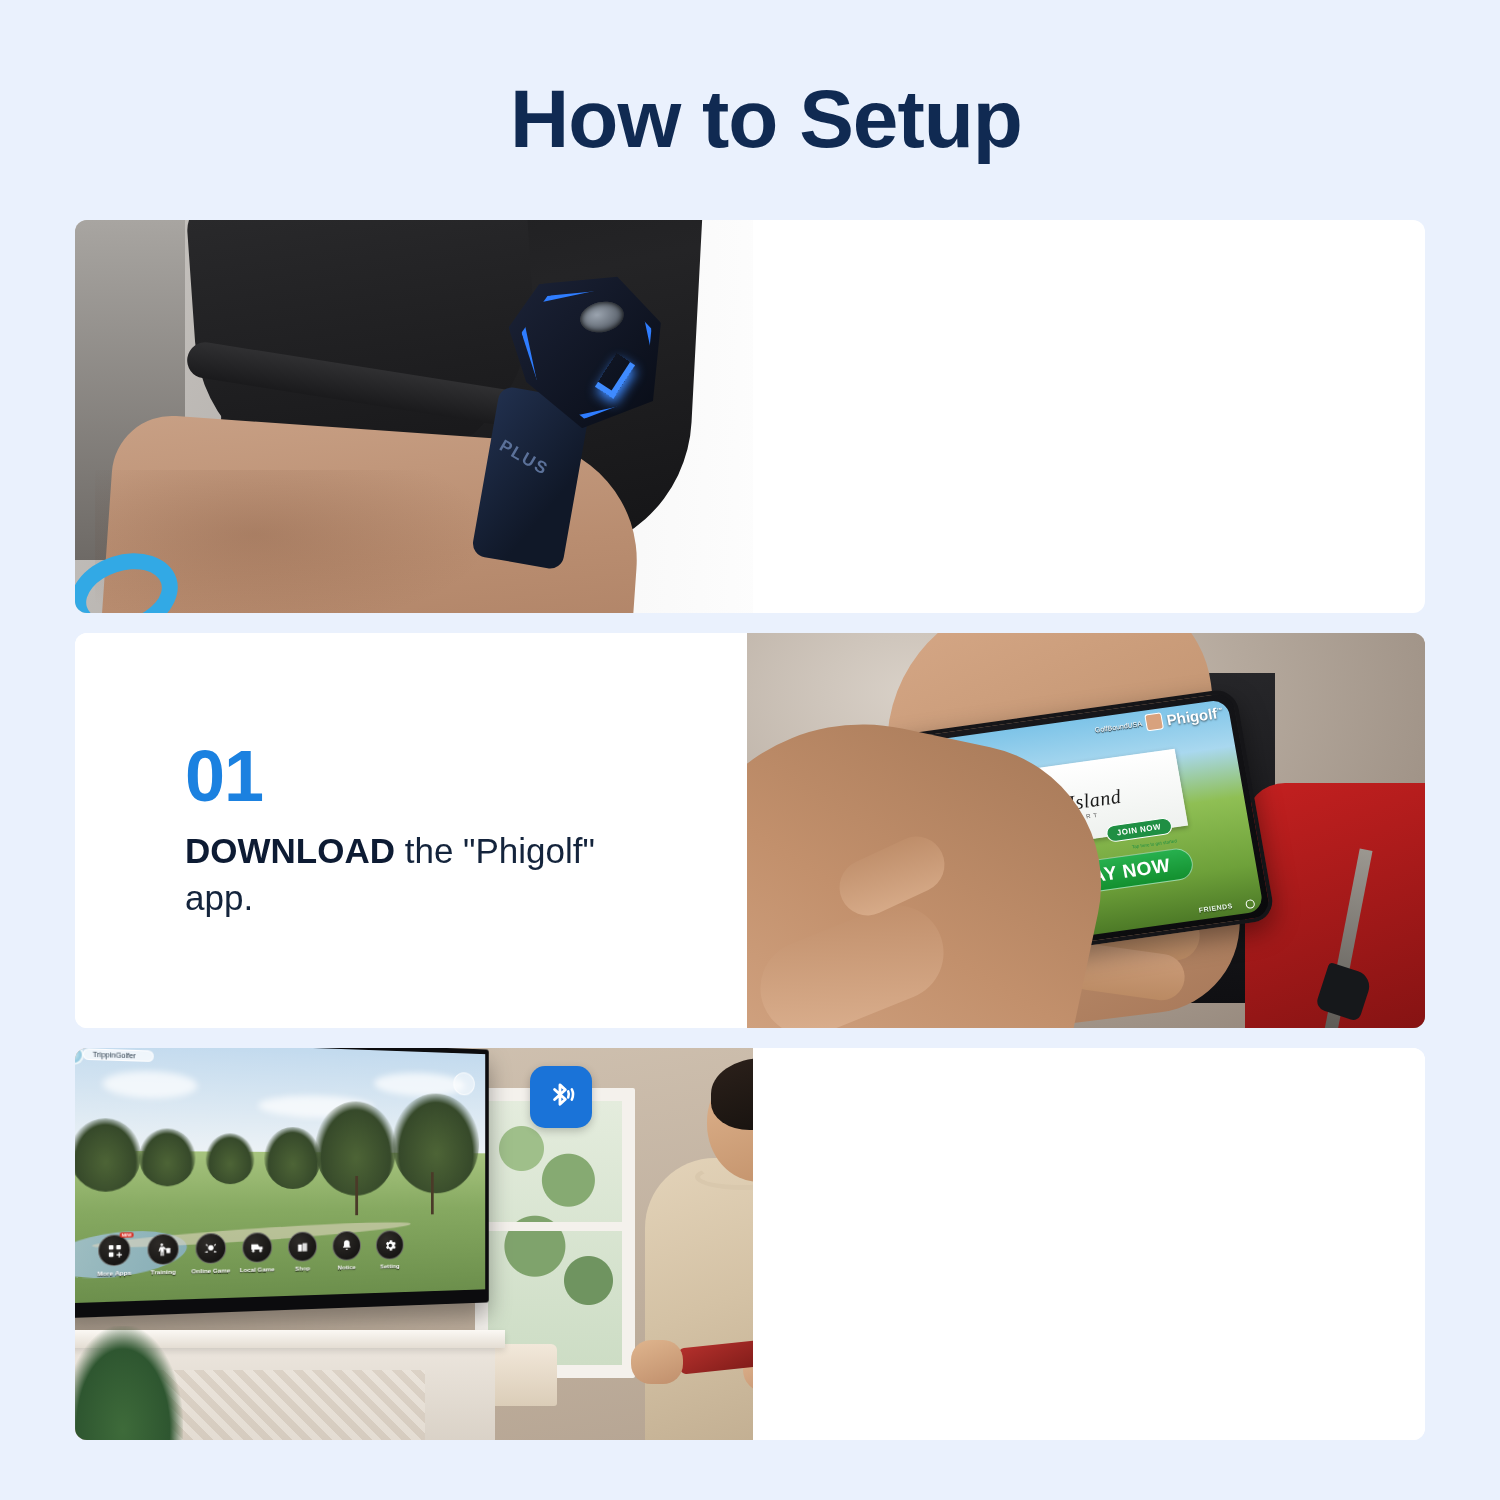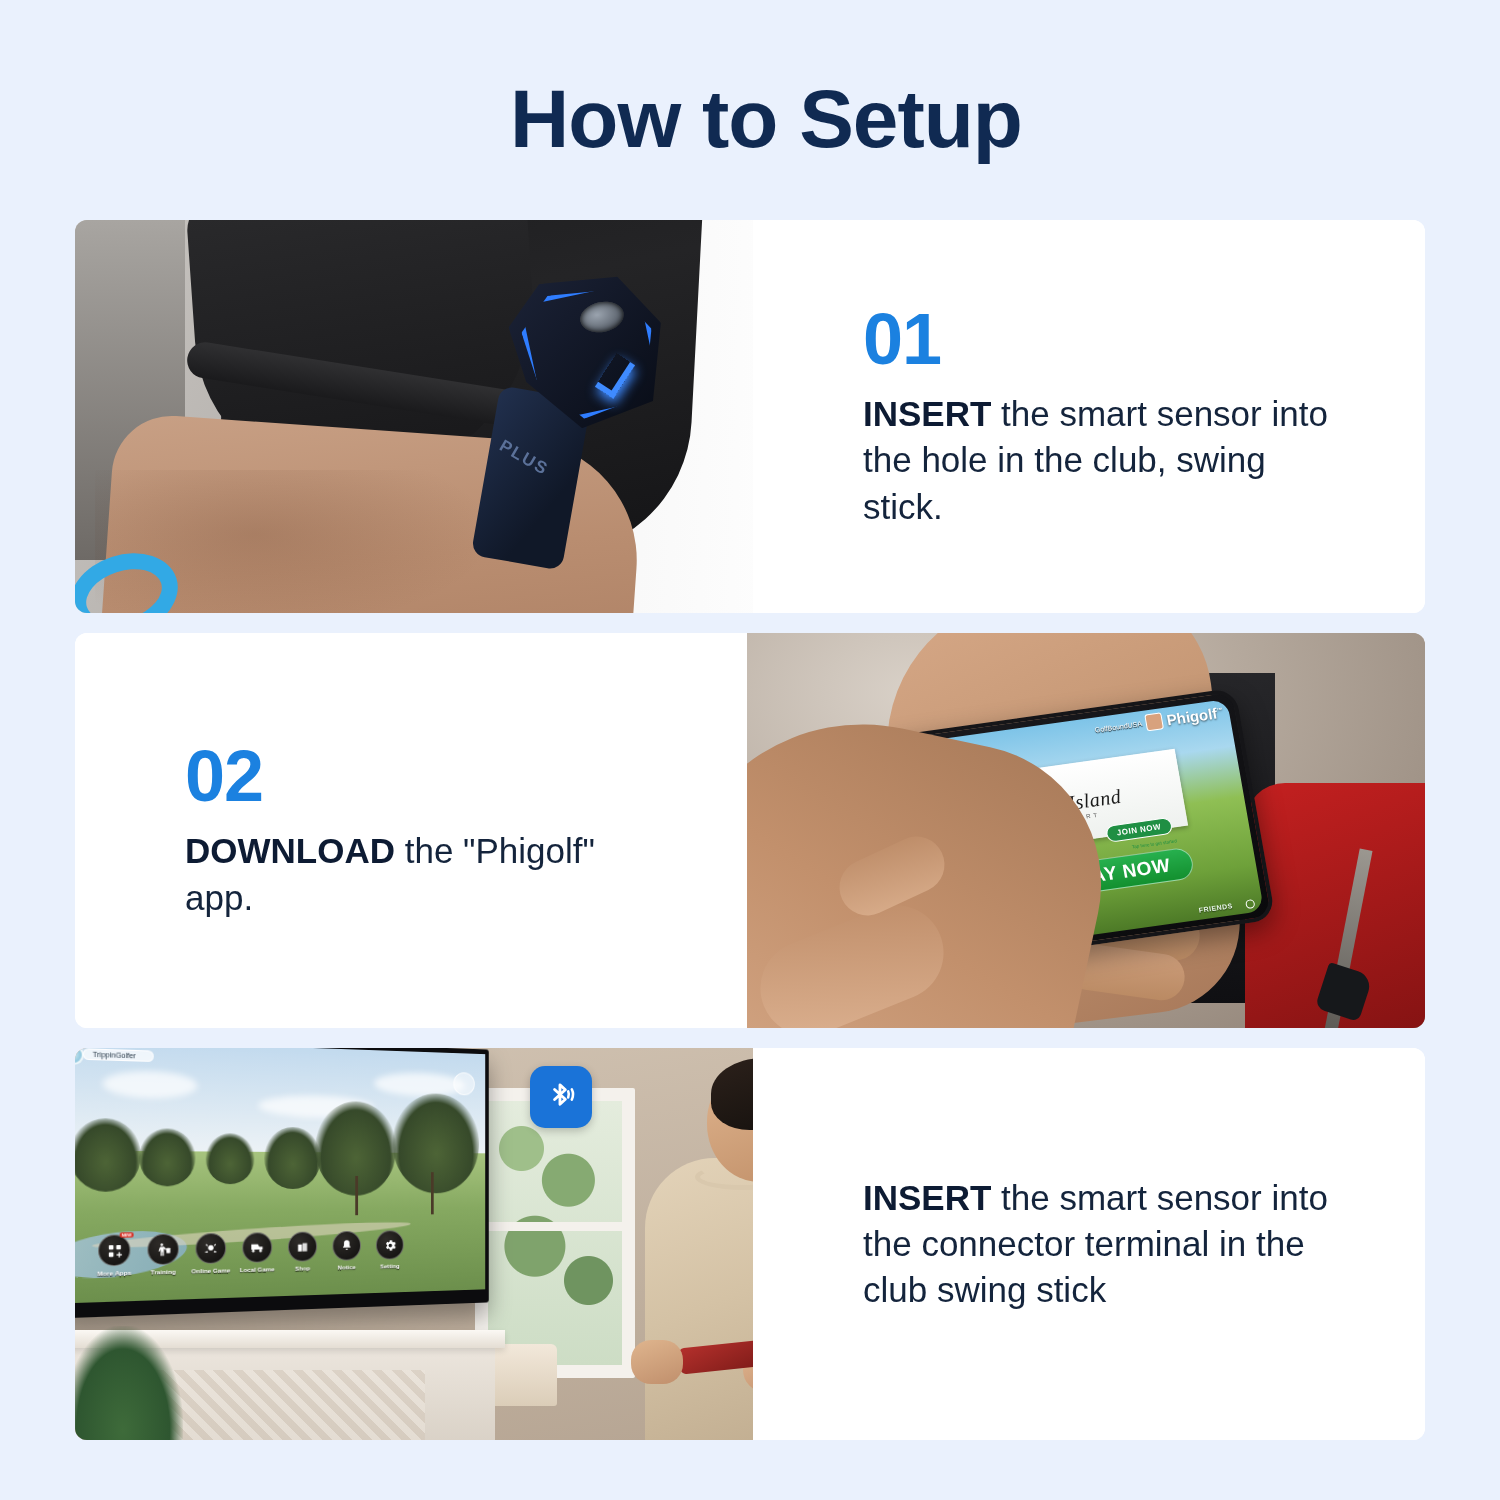--- a/index.html
+++ b/index.html
@@ -525,24 +525,20 @@
       <div class="grip">
         <div class="plus">PLUS</div>
       </div>
       <div class="sensor-glow"></div>
       <div class="sensor"></div>
       <div class="sensor-ring"></div>
       <div class="sensor-hole"></div>
       <div class="chev"></div>
     </div>
 
-    <div class="textpanel">
-      <div class="step-num">01</div>
-      <div class="step-body"><span class="kw">INSERT</span><span> the smart sensor into the hole in the club, swing stick.</span></div>
-    </div>
 
   </div>
 
   <div class="card row2 reverse">
 
     <div class="photo ph2">
       <div class="bg-blur"></div>
       <div class="bag-dark"></div>
       <div class="bag"></div>
       <div class="club"></div>
@@ -582,21 +578,21 @@
       <div class="sensor2"></div>
       <div class="sensor2-face"></div>
       <div class="sensor2-chev"></div>
 
       <div class="hand-l"></div>
       <div class="thumb"></div>
       <div class="lfinger"></div>
     </div>
 
     <div class="textpanel">
-      <div class="step-num">02</div>
+      <div class="step-num">01</div>
       <div class="step-body"><span class="kw">DOWNLOAD</span><span> the "Phigolf" app.</span></div>
     </div>
 
   </div>
 
   <div class="card row3">
 
     <div class="photo ph3">
       <div class="wall"></div>
 
@@ -728,18 +724,17 @@
       <div class="bt-icon">
         <svg width="36" height="36" viewBox="0 0 28 28" aria-hidden="true">
           <path d="M9 8.2l8.4 7.6-4.2 3.8V4.6l4.2 3.8L9 16" fill="none" stroke="#ffffff" stroke-width="2.2" stroke-linecap="round" stroke-linejoin="round"></path>
           <path d="M19.6 9.6a6 6 0 0 1 0 4.8" fill="none" stroke="#ffffff" stroke-width="2" stroke-linecap="round"></path>
           <path d="M22.4 8a9 9 0 0 1 0 8" fill="none" stroke="#ffffff" stroke-width="2" stroke-linecap="round"></path>
         </svg>
       </div>
     </div>
 
     <div class="textpanel">
-      <div class="step-body"><span class="kw">INSERT</span><span> the smart sensor into the connector terminal in the club swing stick</span></div>
     </div>
 
   </div>
 
 </div>
 
 </body></html>

